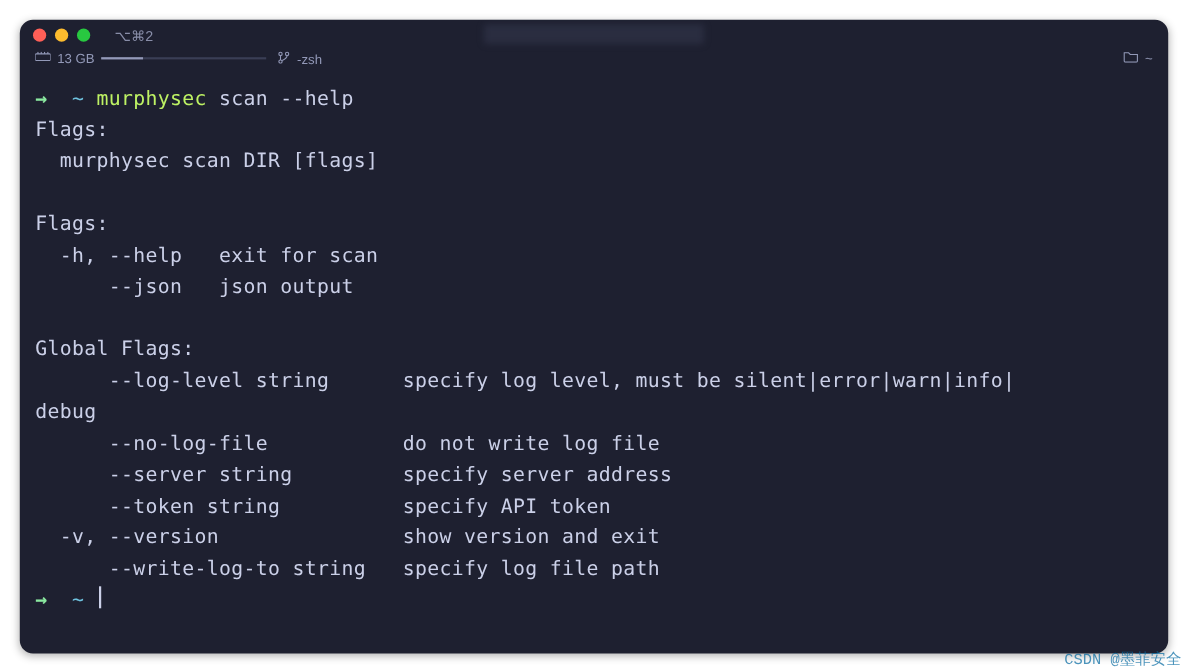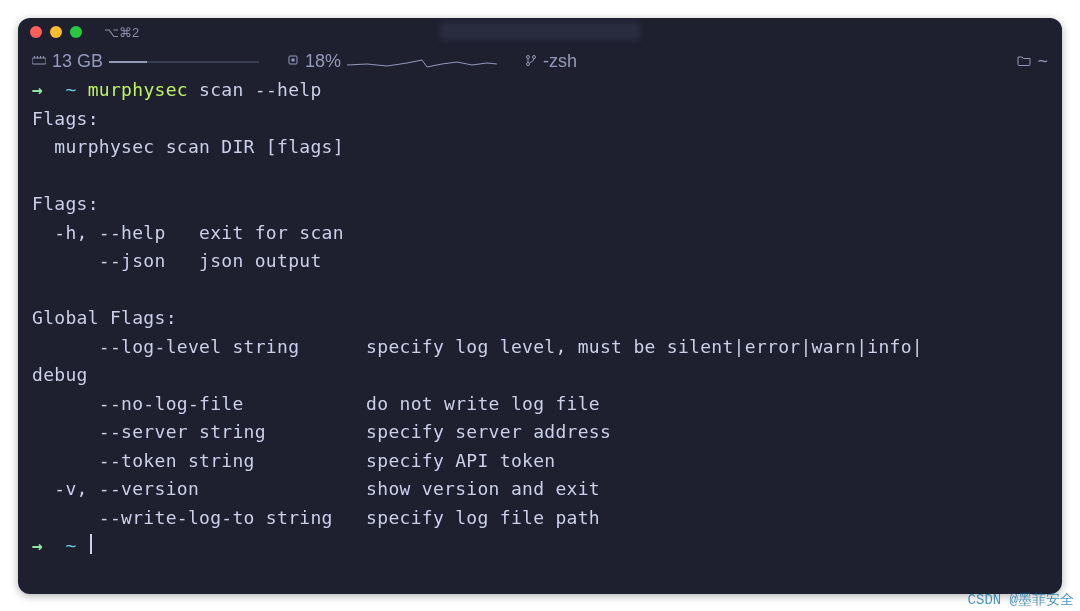--- a/index.html
+++ b/index.html
@@ -55,25 +55,25 @@
       transform: translateX(-50%);
       width: 200px;
       height: 18px;
       background: #2a2d40;
       border-radius: 3px;
       filter: blur(3px);
     }
     .status-bar {
       height: 26px;
       display: flex;
-      align-items: flex-end;
+      align-items: flex-start;
       padding: 0 14px;
-      gap: 28px;
+      gap: 10px;
       color: #9399b8;
-      font-size: 18px;
+      font-size: 12px;
       font-family: -apple-system, sans-serif;
     }
     .status-section {
       display: flex;
       align-items: center;
       gap: 6px;
     }
     .status-icon { font-size: 12px; }
     .progress-track {
       width: 150px;
@@ -154,32 +154,20 @@
           </svg>
       </span>
       <span>13 GB</span>
       <div class="progress-track">
         <div class="progress-fill"></div>
       </div>
     </div>
     <div class="status-section">
       <span class="status-icon">
         <svg width="12" height="12" viewBox="0 0 12 12">
-            <rect x="2" y="2" width="8" height="8" rx="1" fill="none" stroke="#9399b8" stroke-width="1"></rect>
-            <rect x="4.5" y="4.5" width="3" height="3" fill="#9399b8"></rect>
-          </svg>
-      </span>
-      <span>18%</span>
-      <svg class="spark-line" viewBox="0 0 150 14">
-        <polyline points="0,10 20,9 40,11 60,8 75,5 80,12 95,9 110,7 125,10 140,8 150,9" fill="none" stroke="#9399b8" stroke-width="1"></polyline>
-      </svg>
-    </div>
-    <div class="status-section">
-      <span class="status-icon">
-        <svg width="12" height="12" viewBox="0 0 12 12">
             <circle cx="3" cy="3" r="1.5" fill="none" stroke="#9399b8" stroke-width="1"></circle>
             <circle cx="9" cy="3" r="1.5" fill="none" stroke="#9399b8" stroke-width="1"></circle>
             <circle cx="3" cy="10" r="1.5" fill="none" stroke="#9399b8" stroke-width="1"></circle>
             <path d="M3 4.5 V 8.5 M9 4.5 Q9 7 4.5 9" fill="none" stroke="#9399b8" stroke-width="1"></path>
           </svg>
       </span>
       <span>-zsh</span>
     </div>
     <div class="status-right">
       <span class="status-icon">

